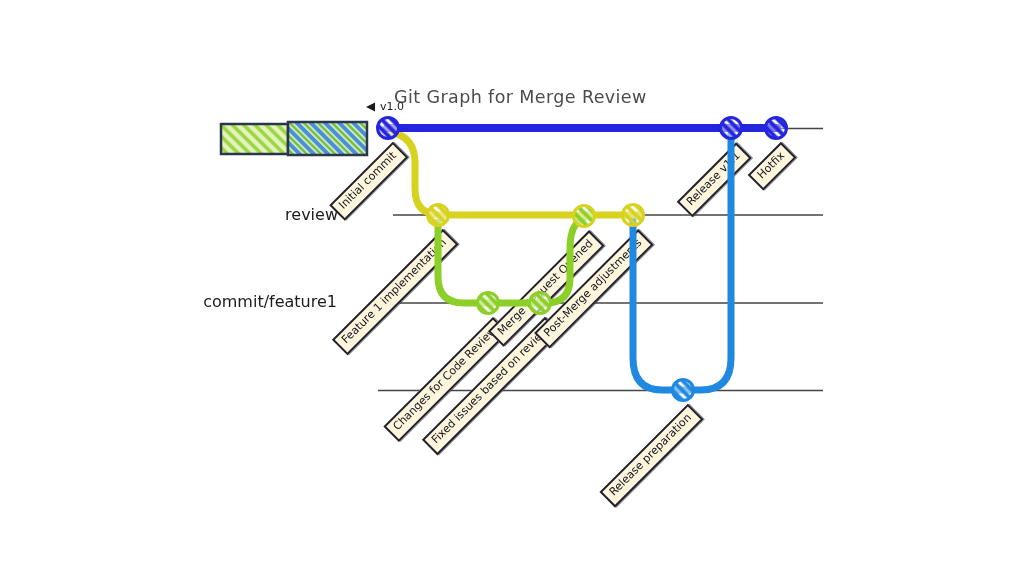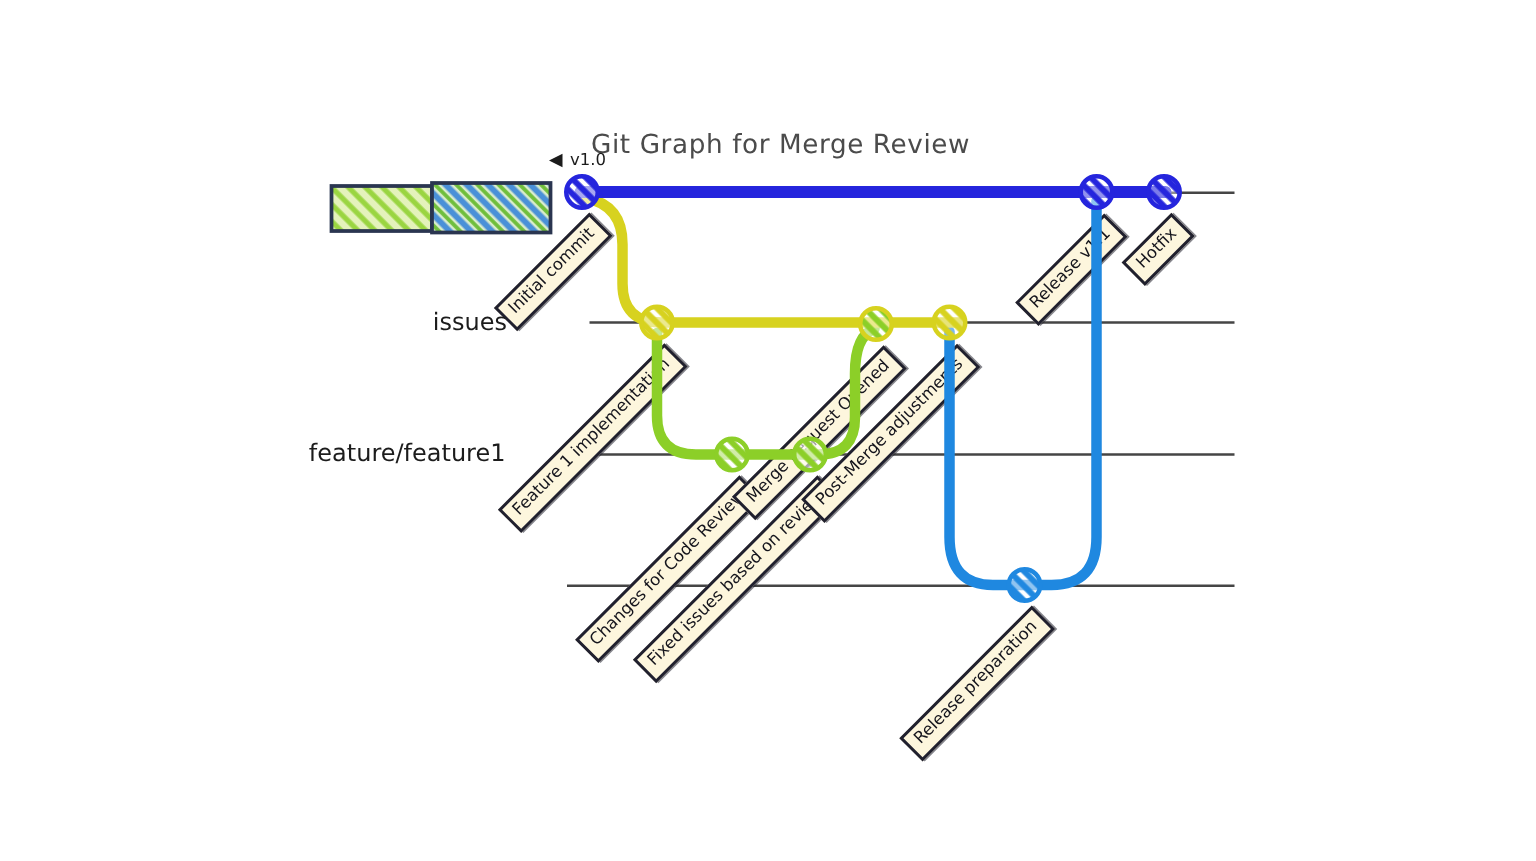--- a/index.html
+++ b/index.html
@@ -143,17 +143,17 @@
         <circle cx="776" cy="128" r="10.5" fill="url(#hm)" stroke-width="3" stroke="#2525dd"></circle>
       </g>
     </g>
 
     <polygon points="366,107 375,102.5 375,111.5" fill="#1c1c1c"></polygon>
   </svg>
 
   <div class="z3">
     <div class="diagram-title">Git Graph for Merge Review</div>
     <div class="tag-text">v1.0</div>
-    <div class="branch-name" style="right:686px;top:205px;">issues</div>
-    <div class="branch-name" style="right:687px;top:292px;">feature/feature1</div>
+    <div class="branch-name" style="right:686px;top:205px;">review</div>
+    <div class="branch-name" style="right:687px;top:292px;">commit/feature1</div>
   </div>
 
 </div>
 
 </body></html>

